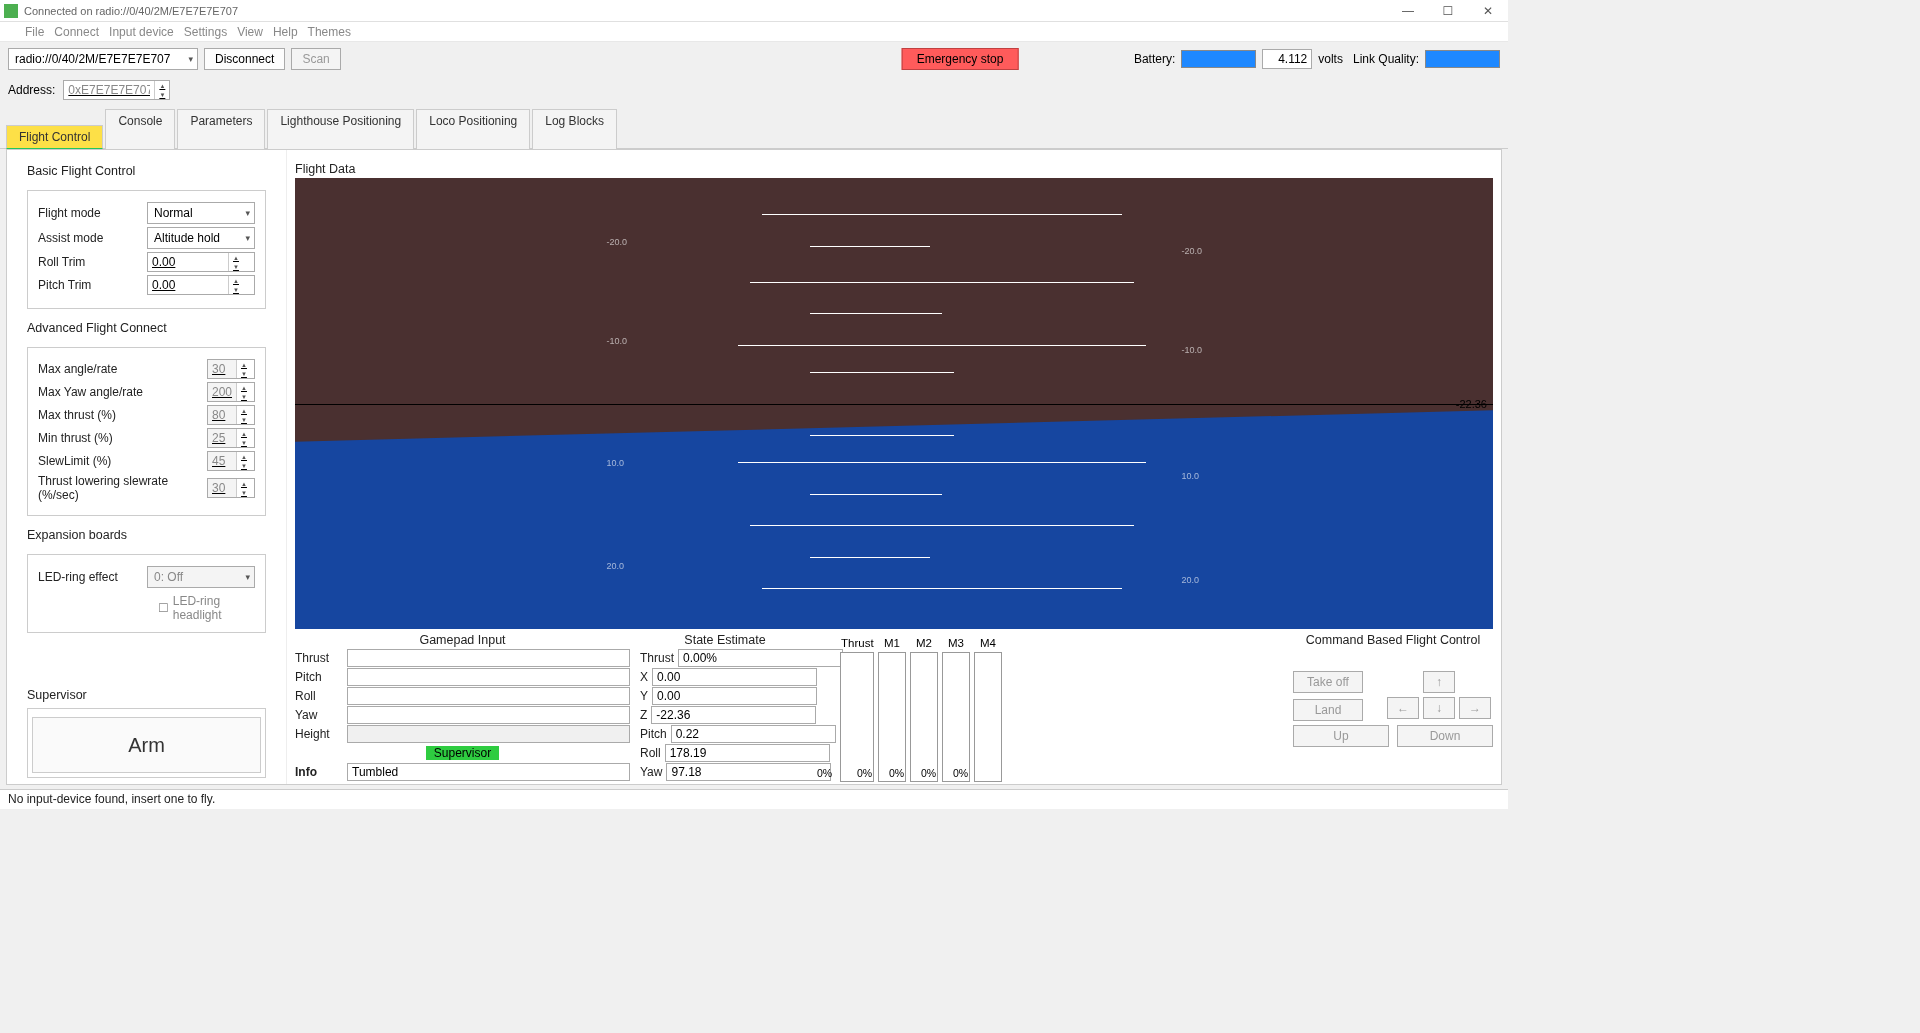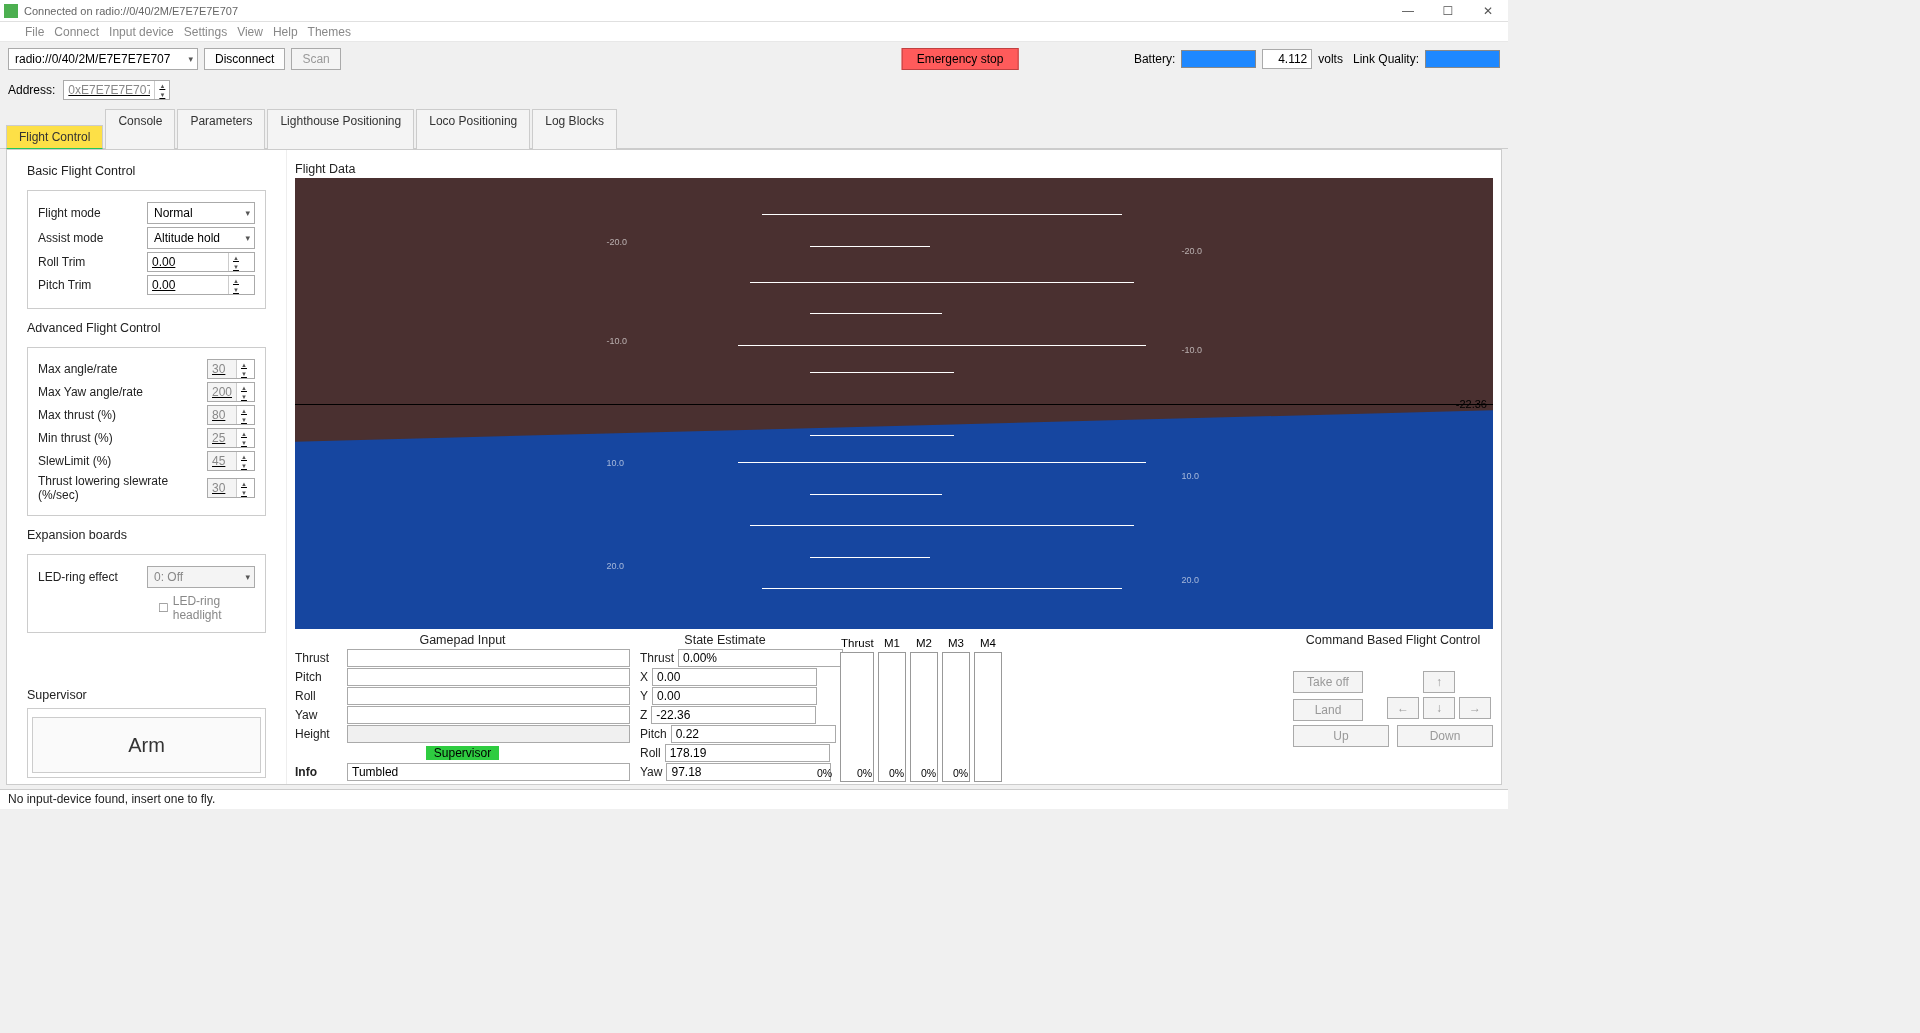--- a/index.html
+++ b/index.html
@@ -174,21 +174,21 @@
         <div class="control"><div class="spinbox">
               <input value="0.00" style="">
               <div class="spinners">
                 <div class="sp">▲</div>
                 <div class="sp">▼</div>
               </div>
             </div></div>
         </div>
     </div>
 
-    <div class="grouptitle">Advanced Flight Control</div>
+    <div class="grouptitle">Advanced Flight Connect</div>
     <div class="groupbox">
       <div class="fieldrow">
           <label>Max angle/rate</label>
         <div class="control disabled" style="width:48px"><div class="spinbox">
               <input style="width: 28px;" value="30">
               <div class="spinners">
                 <div class="sp">▲</div>
                 <div class="sp">▼</div>
               </div>
             </div></div>

